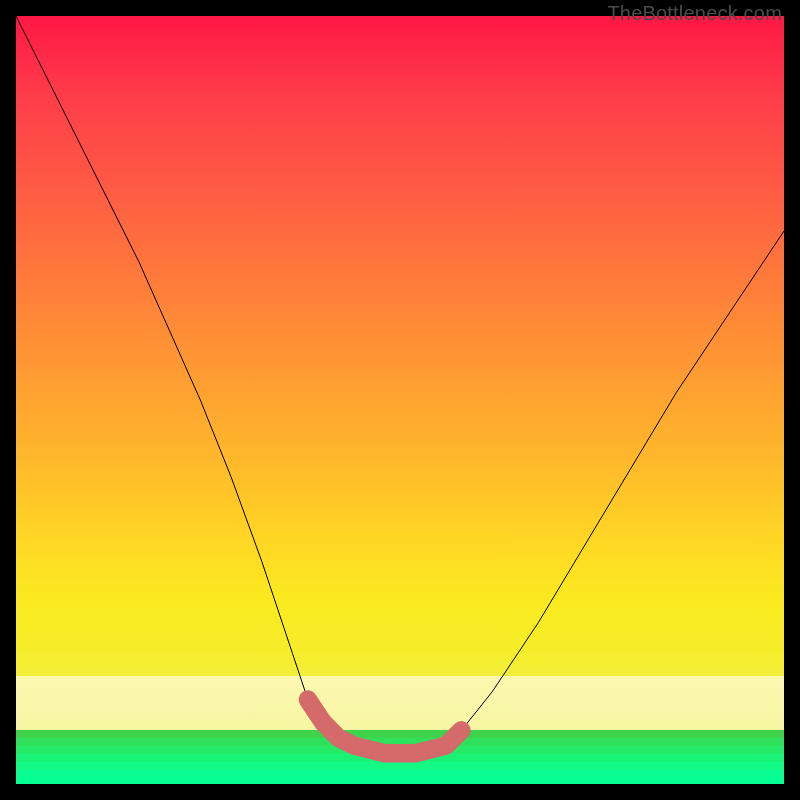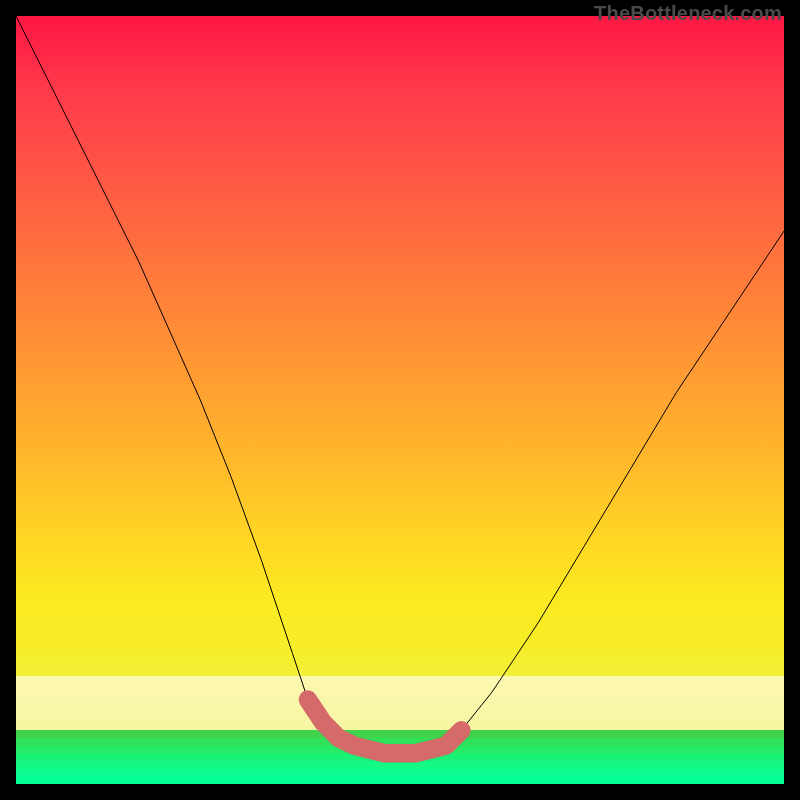--- a/index.html
+++ b/index.html
@@ -103,21 +103,21 @@
     inset: 0;
     width: 100%;
     height: 100%;
   }
   .watermark {
     position: absolute;
     top: 2px;
     right: 18px;
     font-family: Arial, Helvetica, sans-serif;
     font-size: 20px;
-    font-weight: 700;
+    font-weight: 400;
     color: #4a4a4a;
     letter-spacing: 0.2px;
     user-select: none;
     text-align: center;
   }
 </style>
 </head>
 <body>
 
 <div class="frame">

